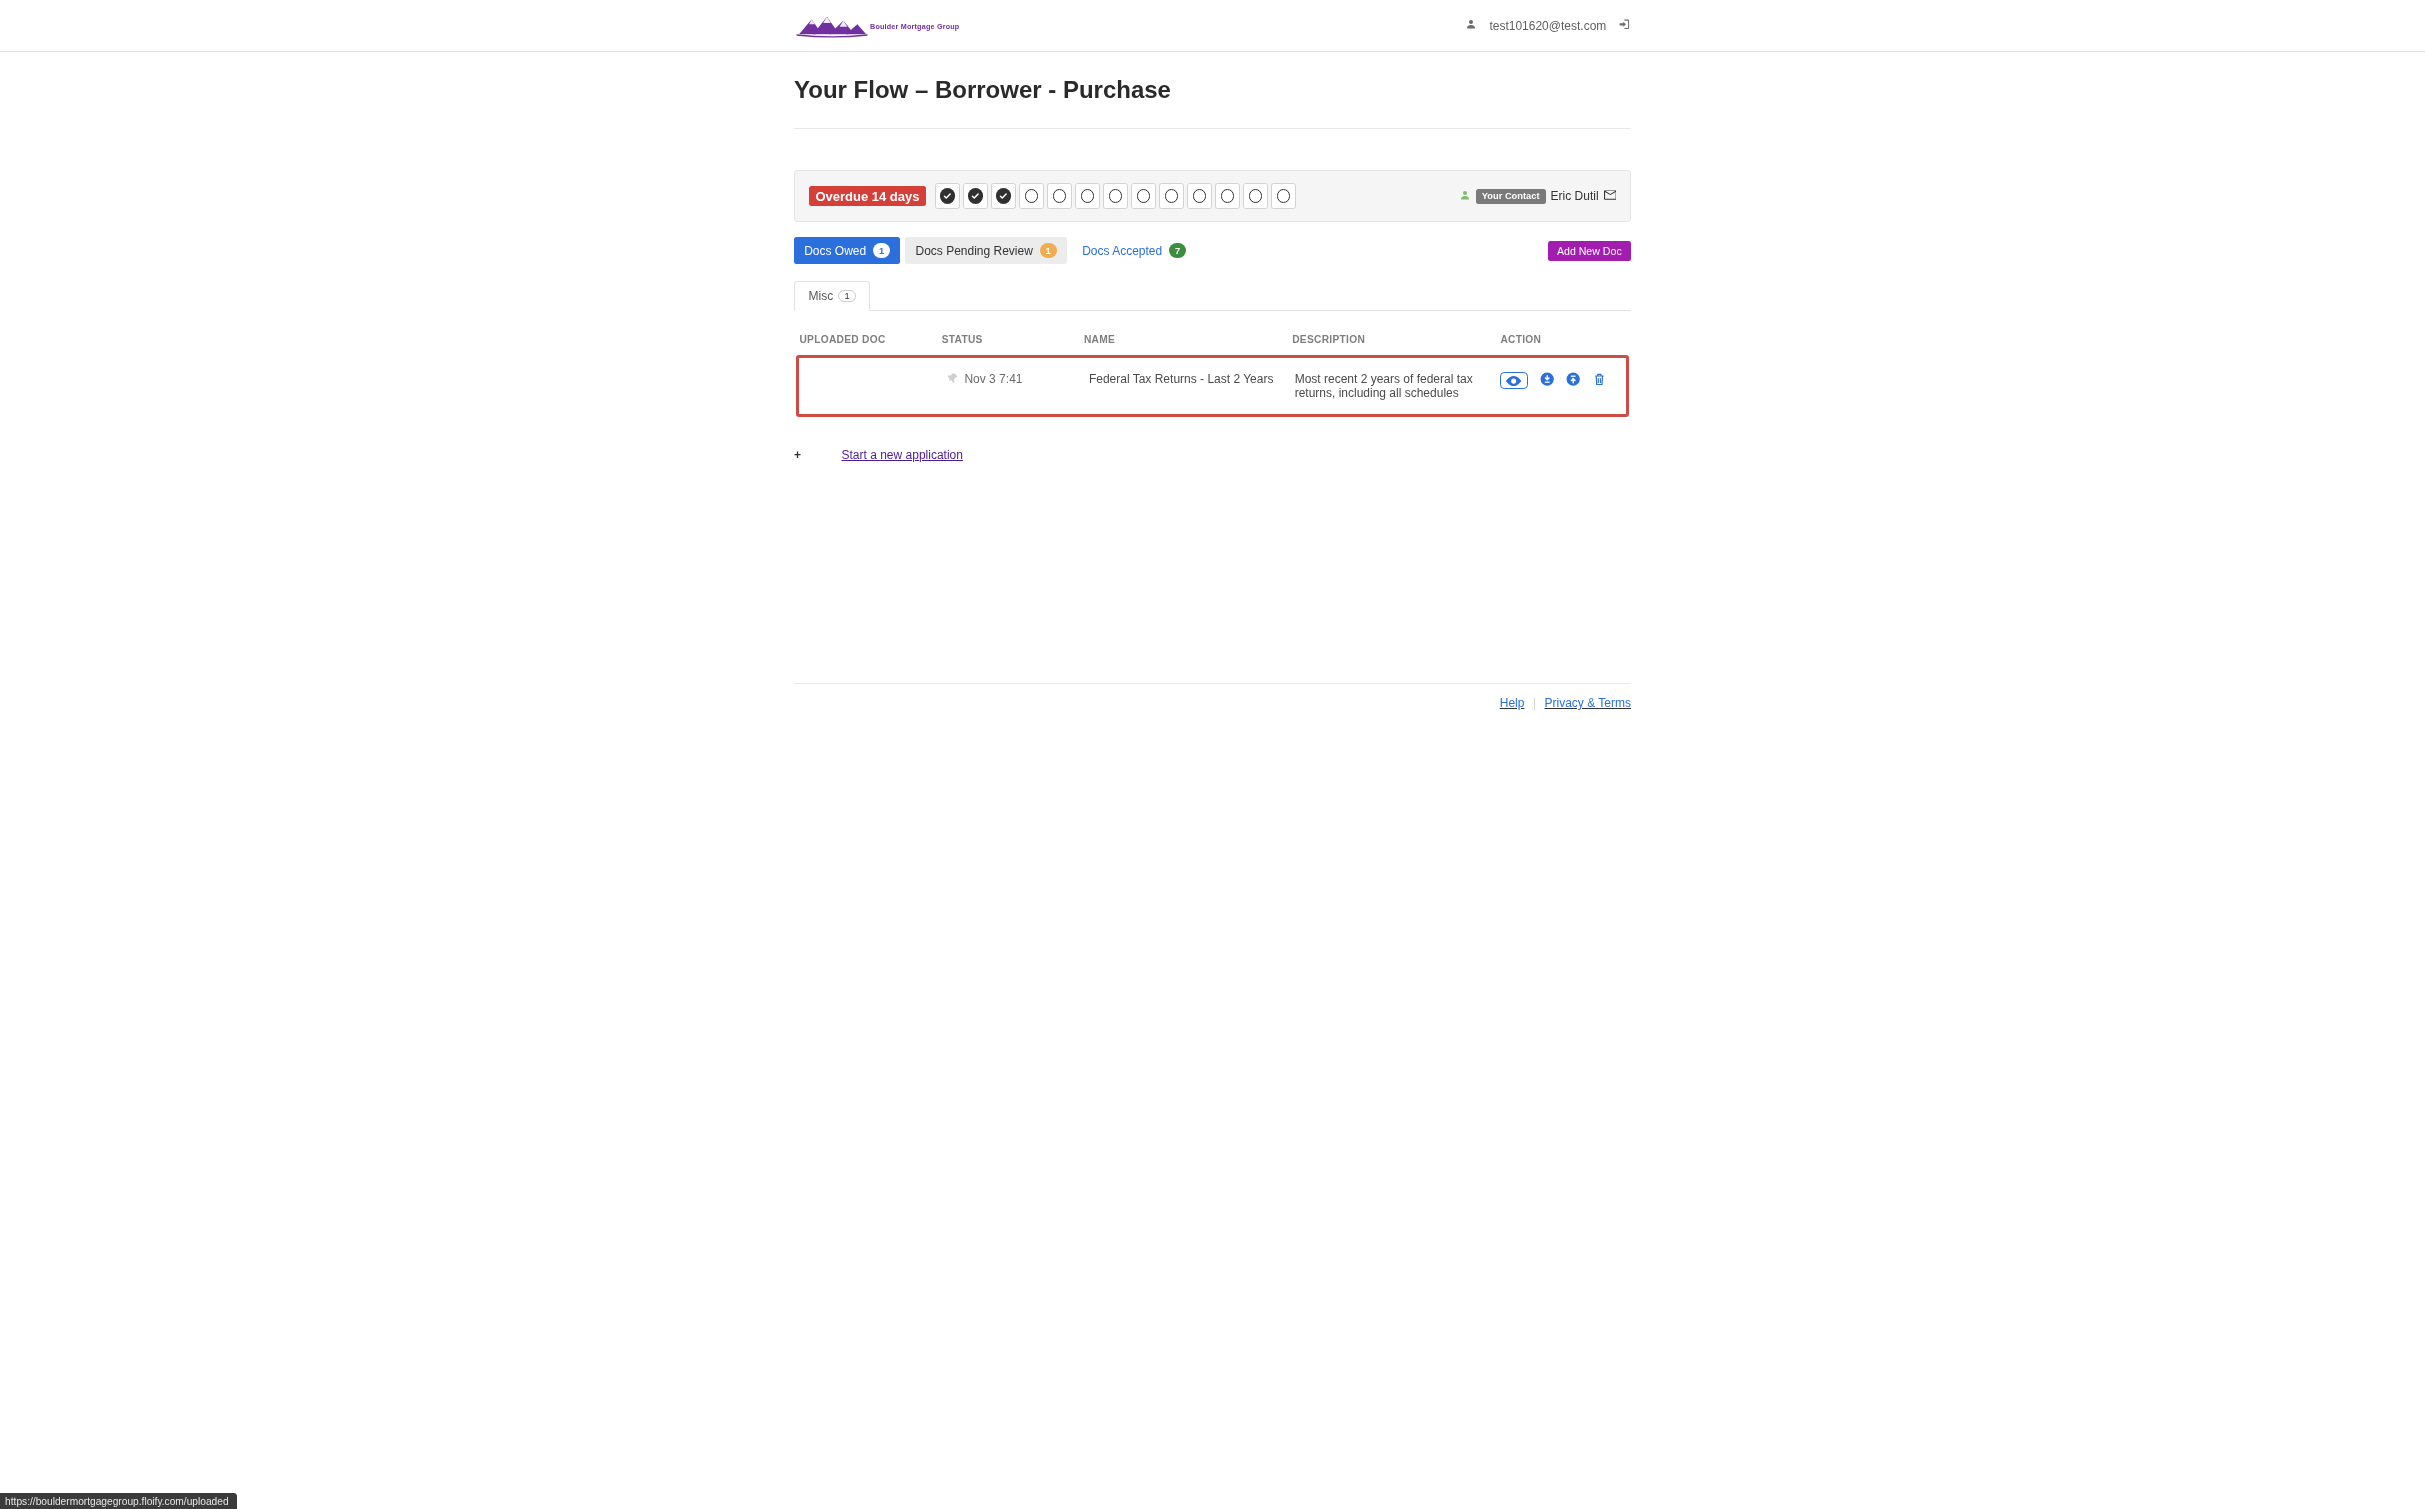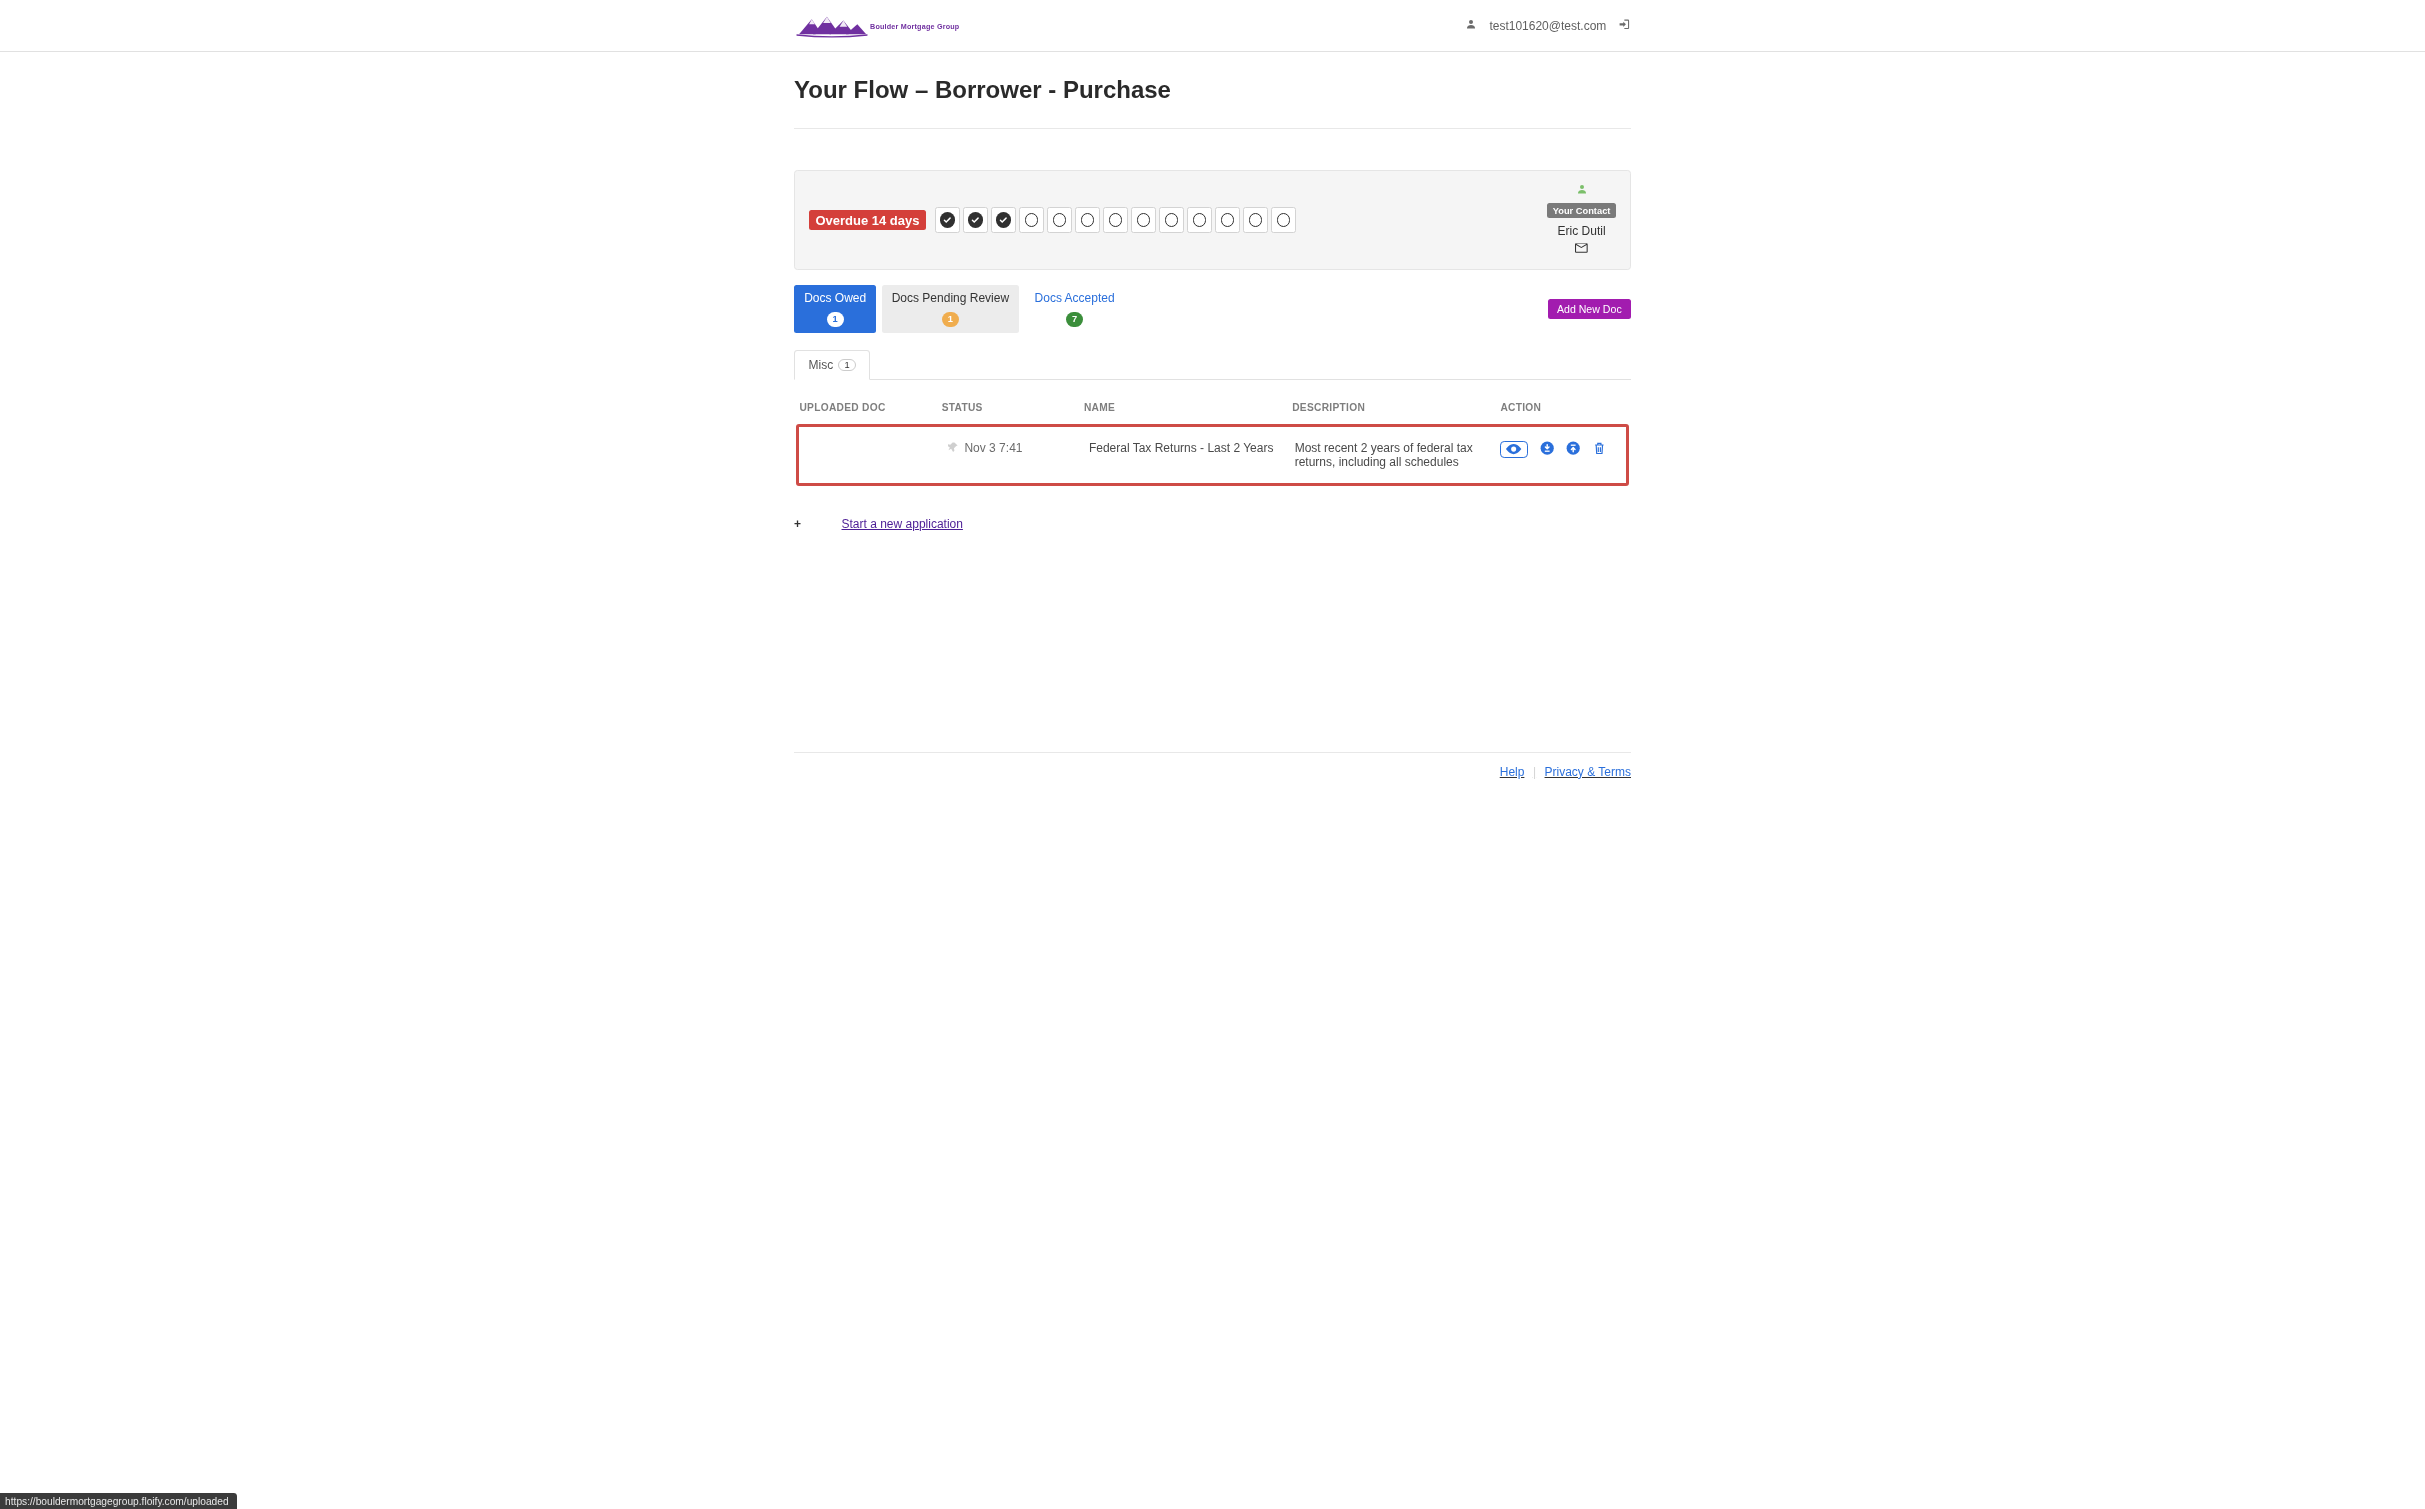--- a/index.html
+++ b/index.html
@@ -73,41 +73,40 @@
   .m-circle {
     width: 13.6px; height: 13.6px; border-radius: 50%;
     border: 1.9px solid #303030;
   }
   .m-check {
     width: 15.3px; height: 15.3px; border-radius: 50%;
     background: #303030; display:flex; align-items:center; justify-content:center;
   }
   .m-check svg { width:8.5px; height:8.5px; }
 
-  .contact-right { display:flex; align-items:center; gap:5.1px; font-size:12px;flex-direction:column;}
+  .contact-right { display:flex; align-items:center; gap:5.1px; font-size:12px;}
   .contact-right .person-icon { color:#7bbf6a; }
   .contact-badge {
     background:#7a7a7a; color:#fff; font-size:9.3px; font-weight:600;
     padding:2.5px 6px; border-radius:2.5px;
   }
   .contact-name { color:#333; }
   .envelope-icon { color:#333; }
 
   .tabs-row {
     display:flex; align-items:center; justify-content:space-between;
     margin-top: 15.3px;
   }
   .tabs { display:flex; gap:5.1px; align-items:center; }
   .tab {
     border-radius:2.5px;
     padding: 6px 10.2px;
     display:flex; align-items:center; gap:6.8px;
     font-size:12px;
     cursor:pointer;
-    flex-direction:column;
   }
   .tab .count-badge {
     display:inline-flex; align-items:center; justify-content:center;
     min-width:17px; height:15.3px; padding:0 5.1px;
     border-radius: 8.5px; font-size:9.3px; font-weight:700;
   }
   .tab.active { background:#2a6fdb; color:#fff; }
   .tab.active .count-badge { background:#fff; color:#2a6fdb; }
   .tab.pending { background:#ececec; color:#333; }
   .tab.pending .tab-label { color:#333; }

